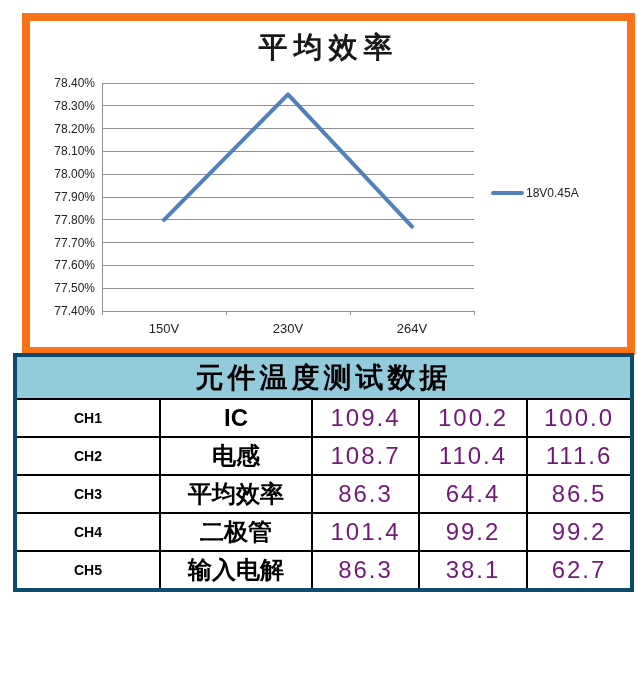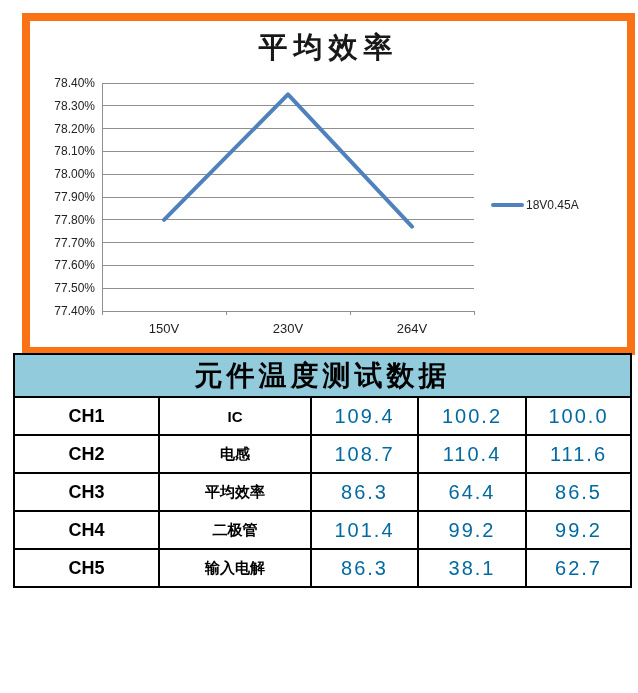--- a/index.html
+++ b/index.html
@@ -7,42 +7,42 @@
   #stage{position:relative;width:638px;height:693px;background:#fff;overflow:hidden;}
 
   
   .chart-box{position:absolute;left:22px;top:13px;width:597px;height:326px;
              border:8px solid #f97316;background:#fff;}
   .chart-title{position:absolute;top:7px;left:0;right:0;text-align:center;
                font-family:"DejaVu Serif",serif;font-size:29px;font-weight:600;
                letter-spacing:6px;color:#181818;}
   #chart-svg{position:absolute;left:0;top:0;}
   #chart-svg text{font-family:"Liberation Sans",sans-serif;}
-  #legend{position:absolute;left:461px;top:161px;display:flex;flex-direction:column;gap:6px;margin-top:12px;}
+  #legend{position:absolute;left:461px;top:161px;display:flex;flex-direction:column;gap:6px;}
   .legend-item{display:flex;align-items:center;height:21px;}
   .legend-swatch{width:33px;height:4px;border-radius:2px;flex:0 0 33px;}
   .legend-label{font-size:12px;color:#222;margin-left:2px;white-space:nowrap;}
 
   
   .temp-table{position:absolute;left:13px;top:353px;width:617px;
               border-collapse:collapse;table-layout:fixed;background:#fff;
-              border:1px solid #0c4a6e;}
+              border:4px solid #0c4a6e;}
   .temp-table td{border:2px solid #000;text-align:center;vertical-align:middle;
                  padding:0;color:#000;overflow:hidden;}
   .row-title td{height:41px;font-size:28px;font-weight:bold;letter-spacing:4px;}
   .row-header td{height:54px;}
   td.col-h{font-size:20px;font-weight:bold;}
   .corner-cell{position:relative;}
   .corner-cell svg{position:absolute;left:0;top:0;width:100%;height:100%;display:block;}
   .lbl-voltage{position:absolute;top:4px;left:45%;font-size:15px;font-weight:bold;white-space:nowrap;}
   .lbl-temp{position:absolute;bottom:6px;left:16%;font-size:15px;font-weight:bold;white-space:nowrap;}
   .row-data td{height:36px;}
-  td.ch{font-size:18px;font-weight:bold;}
-  td.comp{font-size:15px;font-weight:bold;}
-  td.val{font-size:20px;letter-spacing:2px;color:#0369a1;}
+  td.ch{font-size:14px;font-weight:bold;}
+  td.comp{font-size:24px;font-weight:bold;}
+  td.val{font-size:24px;letter-spacing:2px;color:#701a75;}
 </style>
 </head>
 <body>
 
 <div id="stage">
 
   <div class="chart-box">
     <div class="chart-title">平均效率</div>
     <svg id="chart-svg" width="597" height="326" viewBox="0 0 597 326">
         <line x1="72" y1="62" x2="444" y2="62" stroke="#909090" stroke-width="1" shape-rendering="crispEdges"></line>

